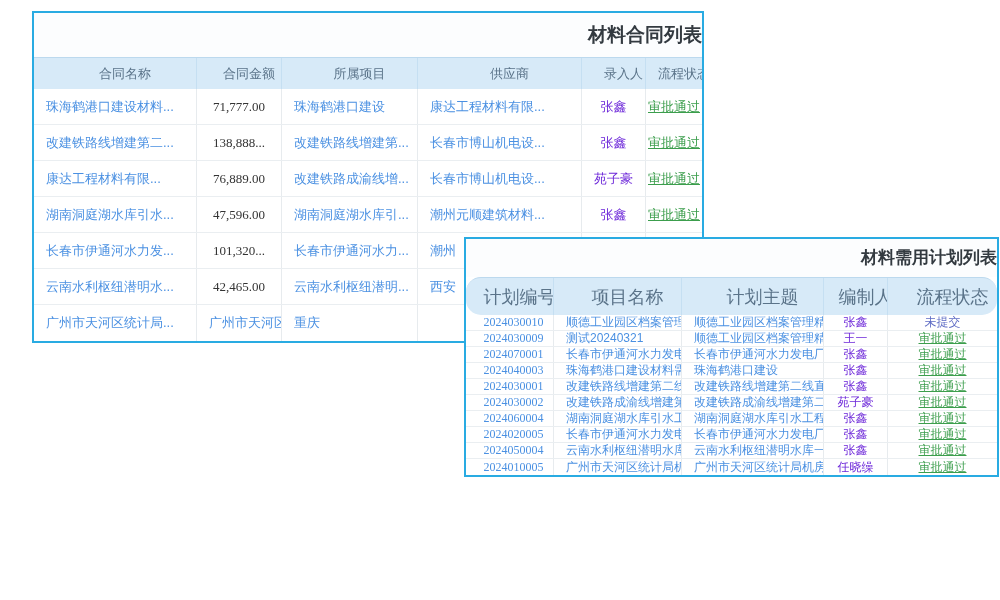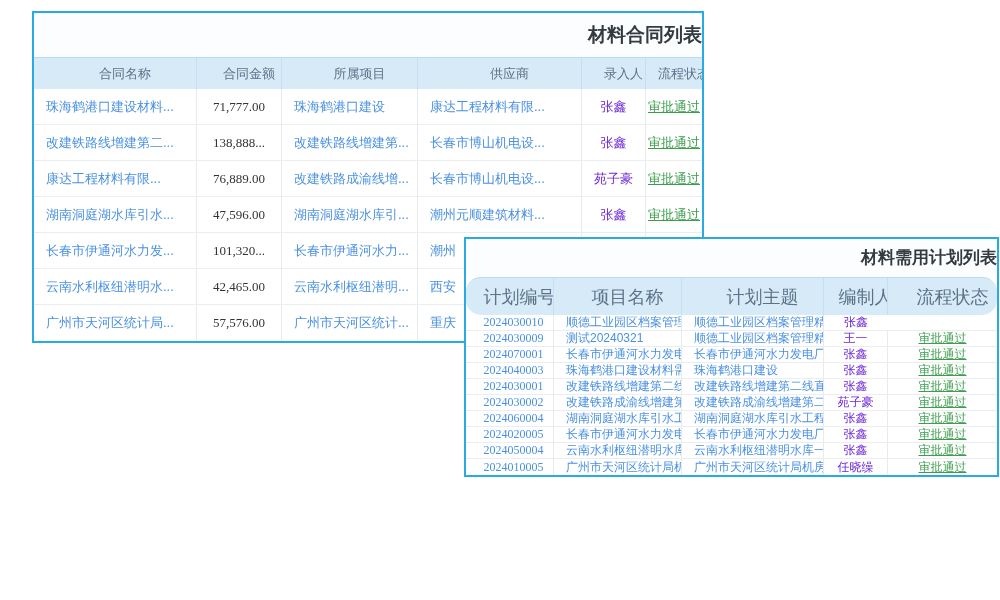--- a/index.html
+++ b/index.html
@@ -100,21 +100,20 @@
         <div class="row">
           <div class="cell al-left cell-link">云南水利枢纽潜明水...</div>
           <div class="cell al-center">42,465.00</div>
           <div class="cell al-left cell-link">云南水利枢纽潜明...</div>
           <div class="cell al-left cell-link">西安</div>
           <div class="cell al-center"></div>
           <div class="cell al-center"></div>
         </div>
         <div class="row">
           <div class="cell al-left cell-link">广州市天河区统计局...</div>
-          <div class="cell al-center">57,576.00</div>
           <div class="cell al-left cell-link">广州市天河区统计...</div>
           <div class="cell al-left cell-link">重庆</div>
           <div class="cell al-center"></div>
           <div class="cell al-center"></div>
         </div>
       </div>
   </section>
 
   <section class="panel panel-plan">
     <div class="panel-title">材料需用计划列表</div>
@@ -124,20 +123,21 @@
         <div class="hcell">计划主题</div>
         <div class="hcell">编制人</div>
         <div class="hcell">流程状态</div>
       </div>
     <div class="tbody">
         <div class="row">
           <div class="cell al-center cell-link">2024030010</div>
           <div class="cell al-left cell-link">顺德工业园区档案管理...</div>
           <div class="cell al-left cell-link">顺德工业园区档案管理精...</div>
           <div class="cell al-center cell-person">张鑫</div>
+          <div class="cell al-center status-unsubmitted">未提交</div>
         </div>
         <div class="row">
           <div class="cell al-center cell-link">2024030009</div>
           <div class="cell al-left cell-link">测试20240321</div>
           <div class="cell al-left cell-link">顺德工业园区档案管理精...</div>
           <div class="cell al-center cell-person">王一</div>
           <div class="cell al-center status-approved">审批通过</div>
         </div>
         <div class="row">
           <div class="cell al-center cell-link">2024070001</div>

